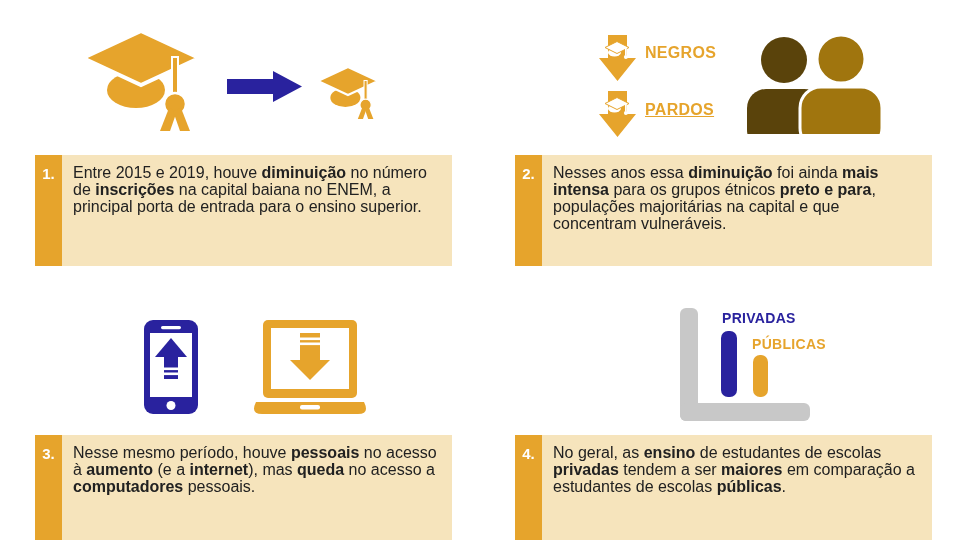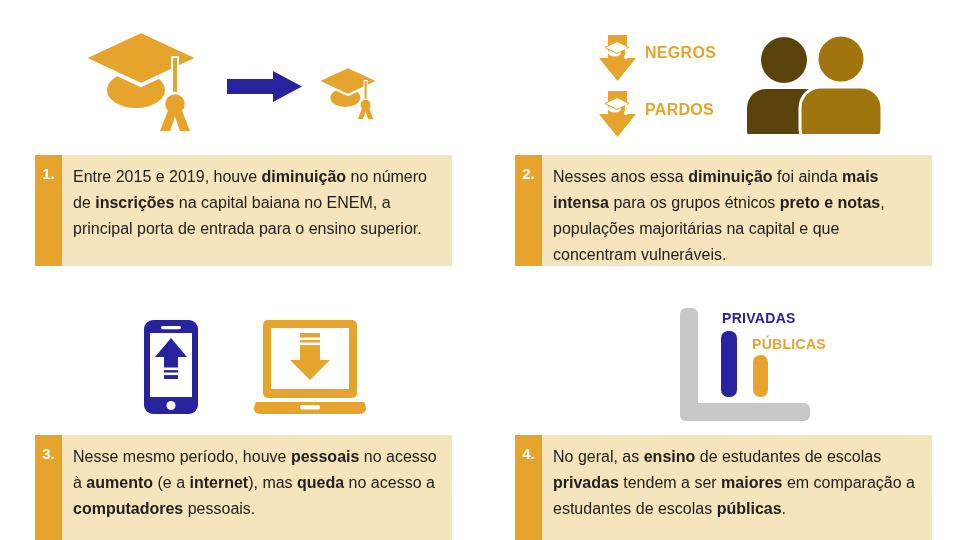--- a/index.html
+++ b/index.html
@@ -10,21 +10,21 @@
   }
   .abs{position:absolute;}
   .card{
     position:absolute;width:417px;height:111px;background:#F6E4BC;display:flex;align-items:stretch;
   }
   .card-tab{
     width:27px;flex:0 0 27px;background:#E6A42C;color:#ffffff;font-weight:bold;
     font-size:15px;text-align:center;padding-top:10px;box-sizing:border-box;
   }
   .card-text{
-    padding:9px 8px 8px 11px;font-size:16px;line-height:26px;color:#212121;
+    padding:9px 8px 8px 11px;font-size:16px;line-height:17px;color:#212121;
   }
   .card-text b{font-weight:bold;}
   .minilabel{font-weight:bold;letter-spacing:.3px;white-space:nowrap;}
   .lbl-gold{color:#E6A42C;font-size:16px;}
   .lbl-navy{color:#29229E;font-size:14px;}
   .lbl-gold-sm{color:#E6A42C;font-size:14px;}
   .bar{position:absolute;border-radius:7px;}
   .axis{position:absolute;background:#C8C8C8;border-radius:6px;}
 </style>
 </head>
@@ -63,21 +63,21 @@
   </svg>
   <div class="abs minilabel lbl-gold" style="left:645px;top:28px;">NEGROS</div>
 
   <svg class="abs" style="left:599px;top:75px;" width="37" height="46" viewBox="0 0 37 46">
     <polygon points="9,0 28,0 28,23 37,23 18.5,46 0,23 9,23" fill="#E6A42C"></polygon>
     <ellipse cx="15.5" cy="17.5" rx="6.5" ry="4" fill="#ffffff"></ellipse>
     <polygon points="18,6.5 30,12.5 18,18.5 6,12.5" fill="#ffffff" stroke="#E6A42C" stroke-width="1"></polygon>
     <rect x="26" y="12" width="1.8" height="8.5" fill="#ffffff"></rect>
     <circle cx="26.9" cy="22" r="2" fill="#ffffff"></circle>
   </svg>
-  <div class="abs minilabel lbl-gold" style="left:645px;top:85px;">PARDOS</div>
+  <div class="abs minilabel lbl-gold" style="left:645px;top:85px;text-decoration:underline;">PARDOS</div>
 
   <svg class="abs" style="left:744px;top:18px;" width="140" height="100" viewBox="0 0 140 100">
     <circle cx="40" cy="26" r="23" fill="#5A430B"></circle>
     <rect x="3" y="55" width="76" height="60" rx="19" fill="#5A430B"></rect>
     <rect x="56" y="53" width="82" height="62" rx="21" fill="#A0750E" stroke="#ffffff" stroke-width="3"></rect>
     <circle cx="97" cy="25" r="24" fill="#A0750E" stroke="#ffffff" stroke-width="3"></circle>
   </svg>
 
   <svg class="abs" style="left:144px;top:304px;" width="54" height="94" viewBox="0 0 54 94">
     <rect x="0" y="0" width="54" height="94" rx="9" fill="#29229E"></rect>
@@ -110,21 +110,21 @@
     <div class="abs minilabel lbl-gold-sm" style="left:752px;top:320px;">PÚBLICAS</div>
   </div>
 
   <div class="card" style="left:35px;top:139px;">
     <div class="card-tab">1.</div>
     <div class="card-text">Entre 2015 e 2019, houve <b>diminuição</b> no número de <b>inscrições</b> na capital baiana no ENEM, a principal porta de entrada para o ensino superior.</div>
   </div>
 
   <div class="card" style="left:515px;top:139px;">
     <div class="card-tab">2.</div>
-    <div class="card-text">Nesses anos essa <b>diminuição</b> foi ainda <b>mais intensa</b> para os grupos étnicos <b>preto e notas</b>, populações majoritárias na capital e que concentram vulneráveis.</div>
+    <div class="card-text">Nesses anos essa <b>diminuição</b> foi ainda <b>mais intensa</b> para os grupos étnicos <b>preto e para</b>, populações majoritárias na capital e que concentram vulneráveis.</div>
   </div>
 
   <div class="card" style="left:35px;top:419px;">
     <div class="card-tab">3.</div>
     <div class="card-text">Nesse mesmo período, houve <b>pessoais</b> no acesso à <b>aumento</b> (e a <b>internet</b>), mas <b>queda</b> no acesso a <b>computadores</b> pessoais.</div>
   </div>
 
   <div class="card" style="left:515px;top:419px;">
     <div class="card-tab">4.</div>
     <div class="card-text">No geral, as <b>ensino</b> de estudantes de escolas <b>privadas</b> tendem a ser <b>maiores</b> em comparação a estudantes de escolas <b>públicas</b>.</div>

